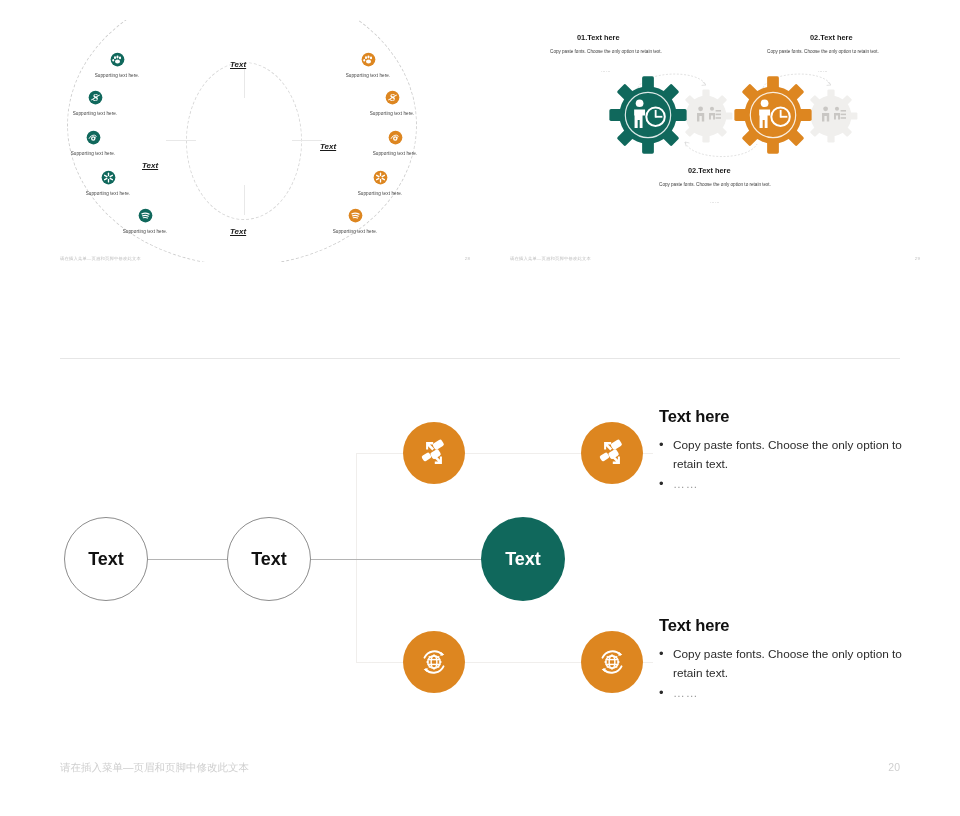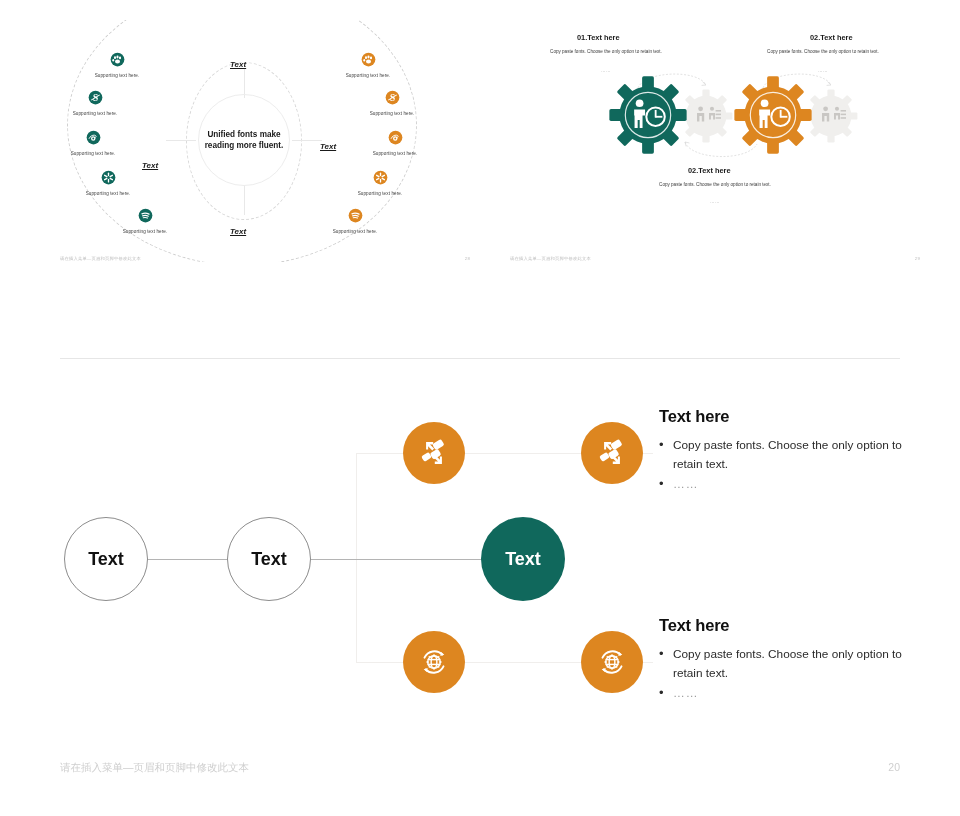--- a/index.html
+++ b/index.html
@@ -150,23 +150,20 @@
       <div class="radial">
 
         <div class="dashed-big"></div>
         <div class="dashed-mid"></div>
 
         <div class="spoke v spoke-top"></div>
         <div class="spoke v spoke-bot"></div>
         <div class="spoke h spoke-left"></div>
         <div class="spoke h spoke-right"></div>
 
-        <div class="inner-circle">
-          <span>Unified fonts make reading more fluent.</span>
-        </div>
 
         <div class="axis-label al-top">Text</div>
         <div class="axis-label al-bot">Text</div>
         <div class="axis-label al-left">Text</div>
         <div class="axis-label al-right">Text</div>
 
         <div class="leaf" style="left:14px;  top:32px;">
           <span class="ico">
             <svg viewBox="0 0 24 24">
                 <circle cx="12" cy="12" r="11" fill="#10685c"></circle>

